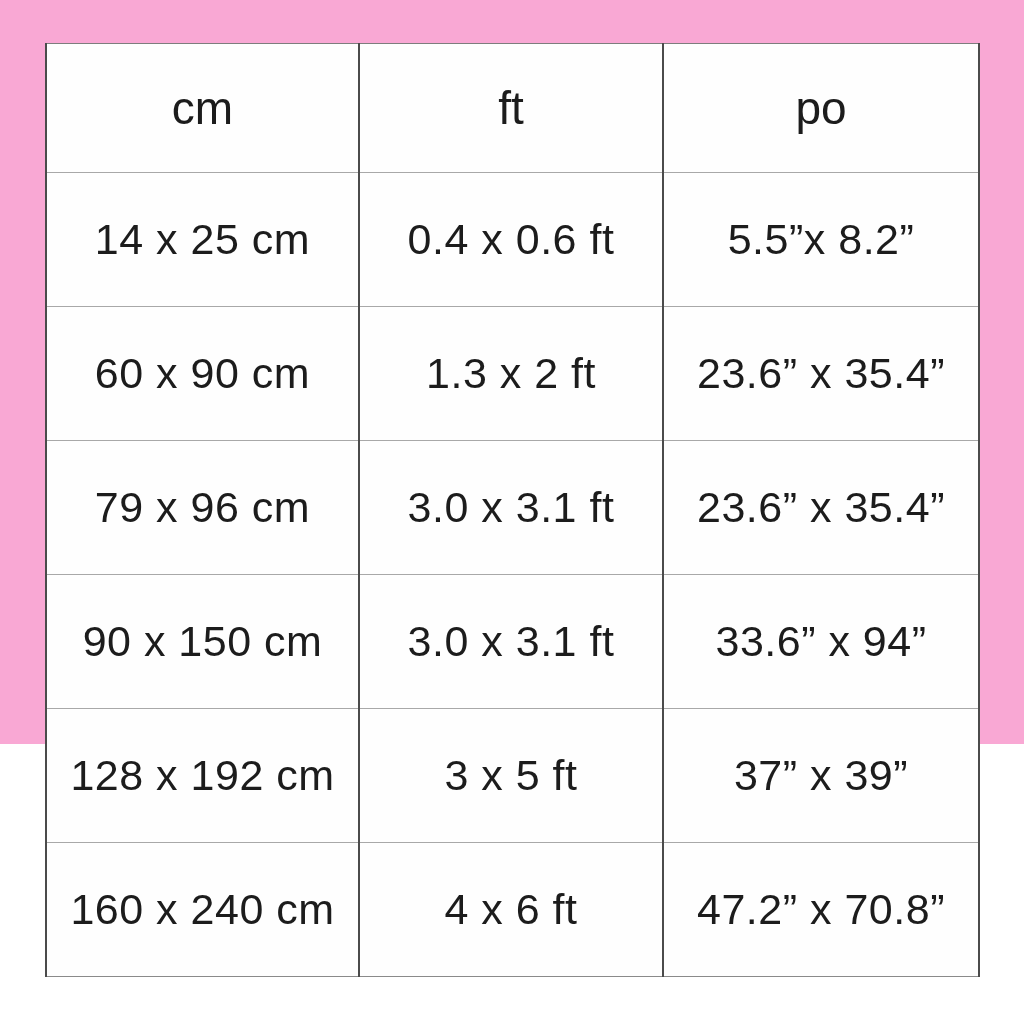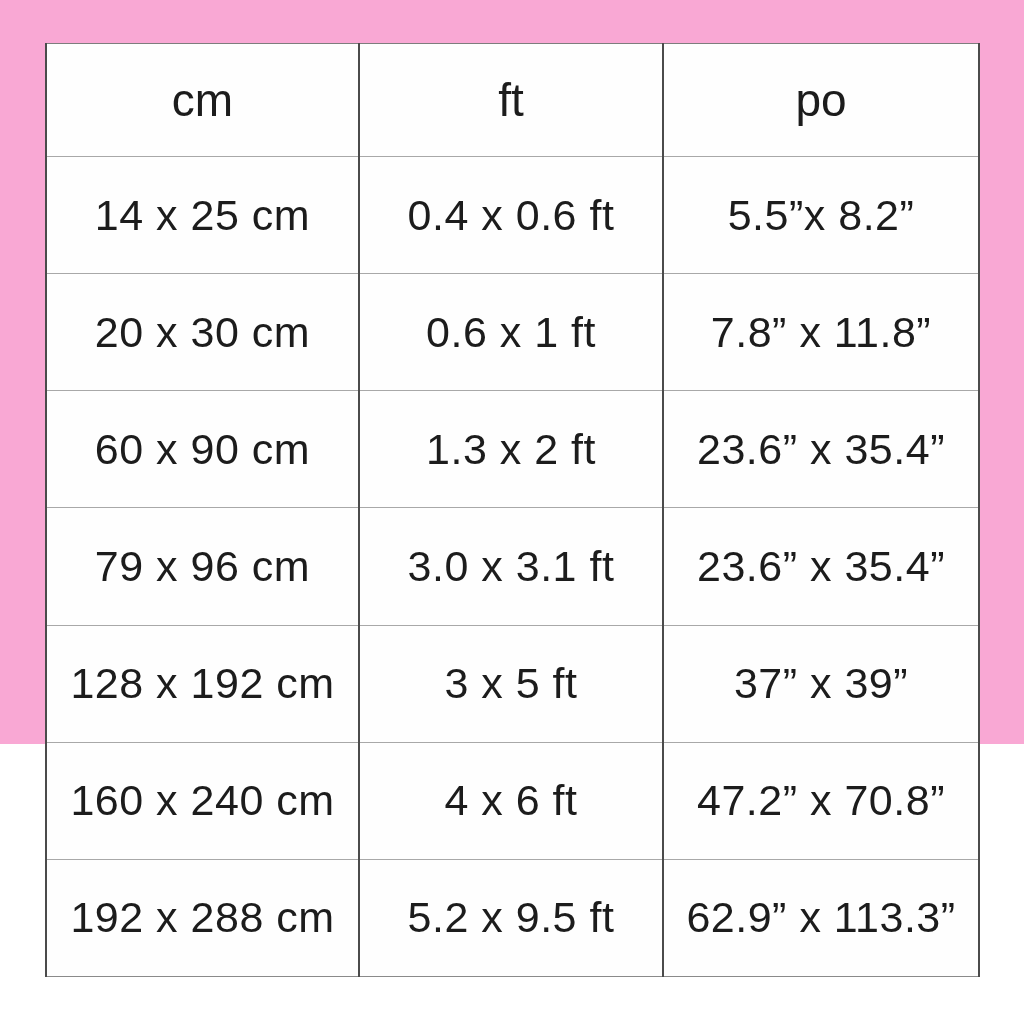--- a/index.html
+++ b/index.html
@@ -77,44 +77,39 @@
         <th>cm</th>
         <th>ft</th>
         <th>po</th>
       </tr>
       <tr>
         <td>14 x 25 cm</td>
         <td>0.4 x 0.6 ft</td>
         <td>5.5”x 8.2”</td>
       </tr>
       <tr>
-        <td>20 x 30 cm</td>
-        <td>0.6 x 1 ft</td>
-        <td>7.8” x 11.8”</td>
-      </tr>
-      <tr>
         <td>60 x 90 cm</td>
         <td>1.3 x 2 ft</td>
         <td>23.6” x 35.4”</td>
       </tr>
       <tr>
         <td>79 x 96 cm</td>
         <td>3.0 x 3.1 ft</td>
         <td>23.6” x 35.4”</td>
+      </tr>
+      <tr>
+        <td>90 x 150 cm</td>
+        <td>3.0 x 3.1 ft</td>
+        <td>33.6” x 94”</td>
       </tr>
       <tr>
         <td>128 x 192 cm</td>
         <td>3 x 5 ft</td>
         <td>37” x 39”</td>
       </tr>
       <tr>
         <td>160 x 240 cm</td>
         <td>4 x 6 ft</td>
         <td>47.2” x 70.8”</td>
       </tr>
-      <tr>
-        <td>192 x 288 cm</td>
-        <td>5.2 x 9.5 ft</td>
-        <td>62.9” x 113.3”</td>
-      </tr>
     </tbody>
   </table>
 </div>
 
 </body></html>

